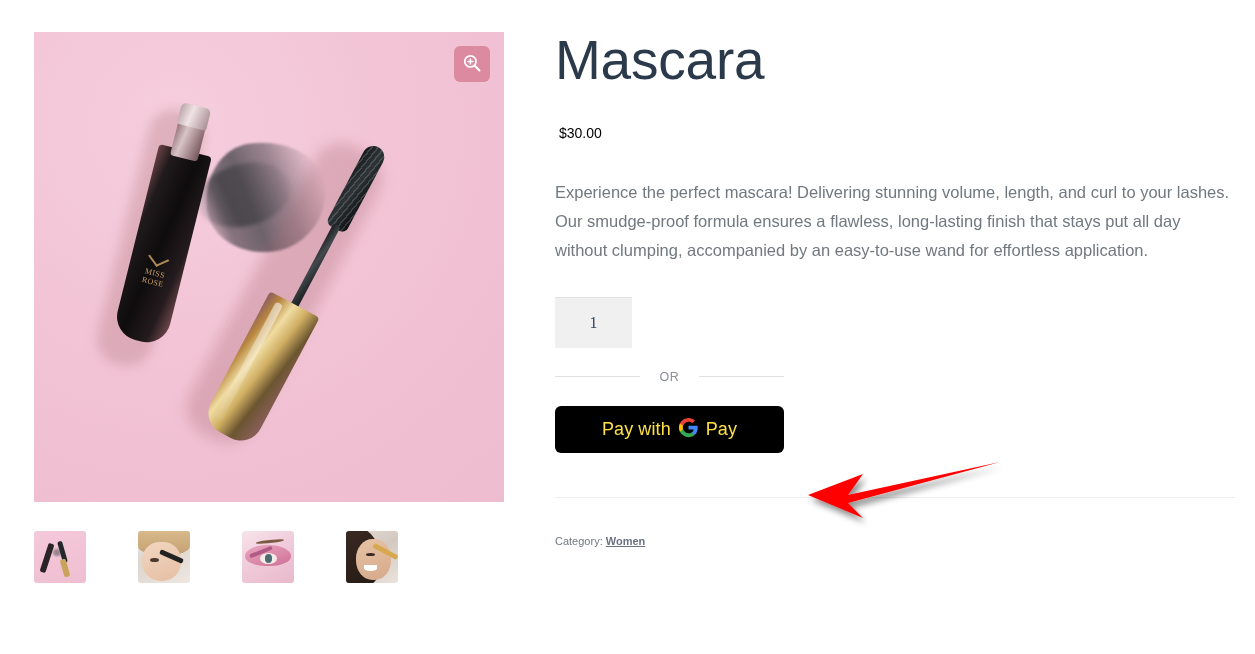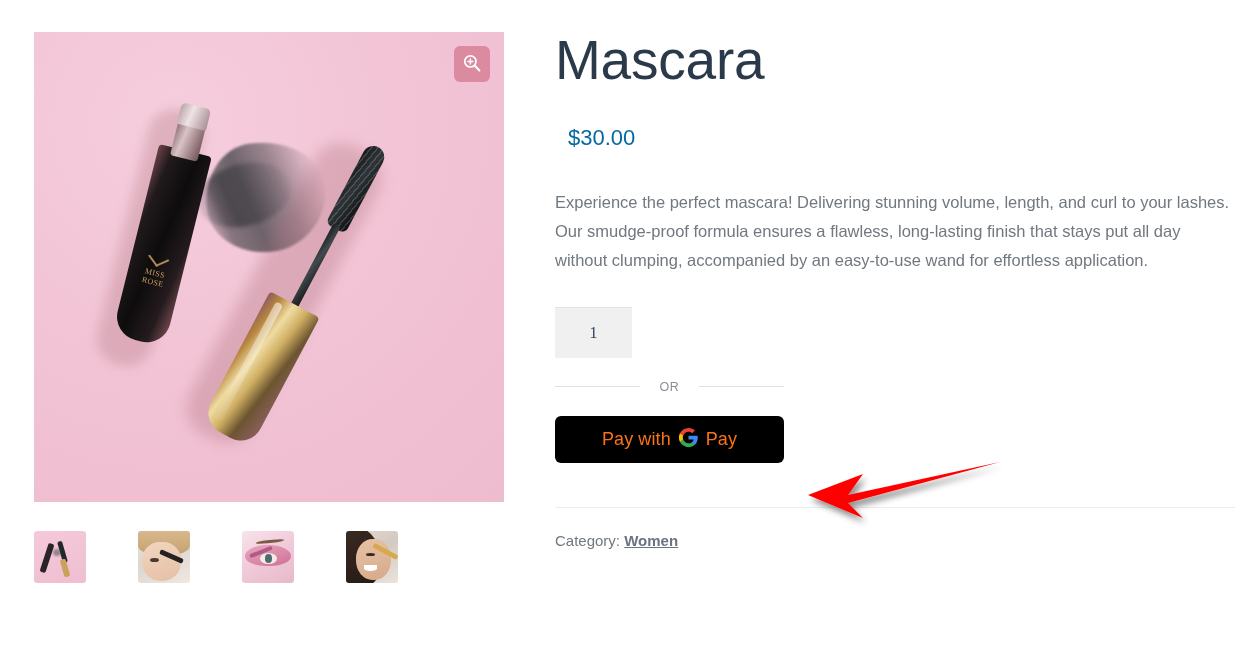--- a/index.html
+++ b/index.html
@@ -257,23 +257,23 @@
   .product-title {
     margin: 0;
     font-size: 55px;
     font-weight: 400;
     line-height: 1.12;
     color: #2b3a4a;
     letter-spacing: -0.2px;
   }
 
   .product-price {
-    margin: 33px 0 0 13px;
-    font-size: 22px;
-    color: #0369a1;
+    margin: 33px 0 0 4px;
+    font-size: 14px;
+    color: #000000;
     font-weight: 400;
   }
 
   .product-desc {
     margin: 37px 0 0 0;
     font-size: 16.5px;
     line-height: 1.78;
     color: #71787f;
     max-width: 676px;
   }
@@ -335,36 +335,36 @@
     background: #000000;
     border: none;
     border-radius: 6px;
     display: flex;
     align-items: center;
     justify-content: center;
     gap: 7px;
     cursor: pointer;
   }
   .gpay-text {
-    color: #f97316;
+    color: #fde047;
     font-size: 18px;
     font-weight: 500;
     letter-spacing: .1px;
   }
 
   .meta-divider {
     margin-top: 44px;
     height: 1px;
     background: #ededed;
     width: 680px;
   }
 
   .category-line {
-    margin-top: 24px;
-    font-size: 15px;
+    margin-top: 37px;
+    font-size: 11px;
     color: #71787f;
   }
   .category-link {
     color: #6b7280;
     text-decoration: underline;
     font-weight: bold;
     cursor: pointer;
   }
 
   

